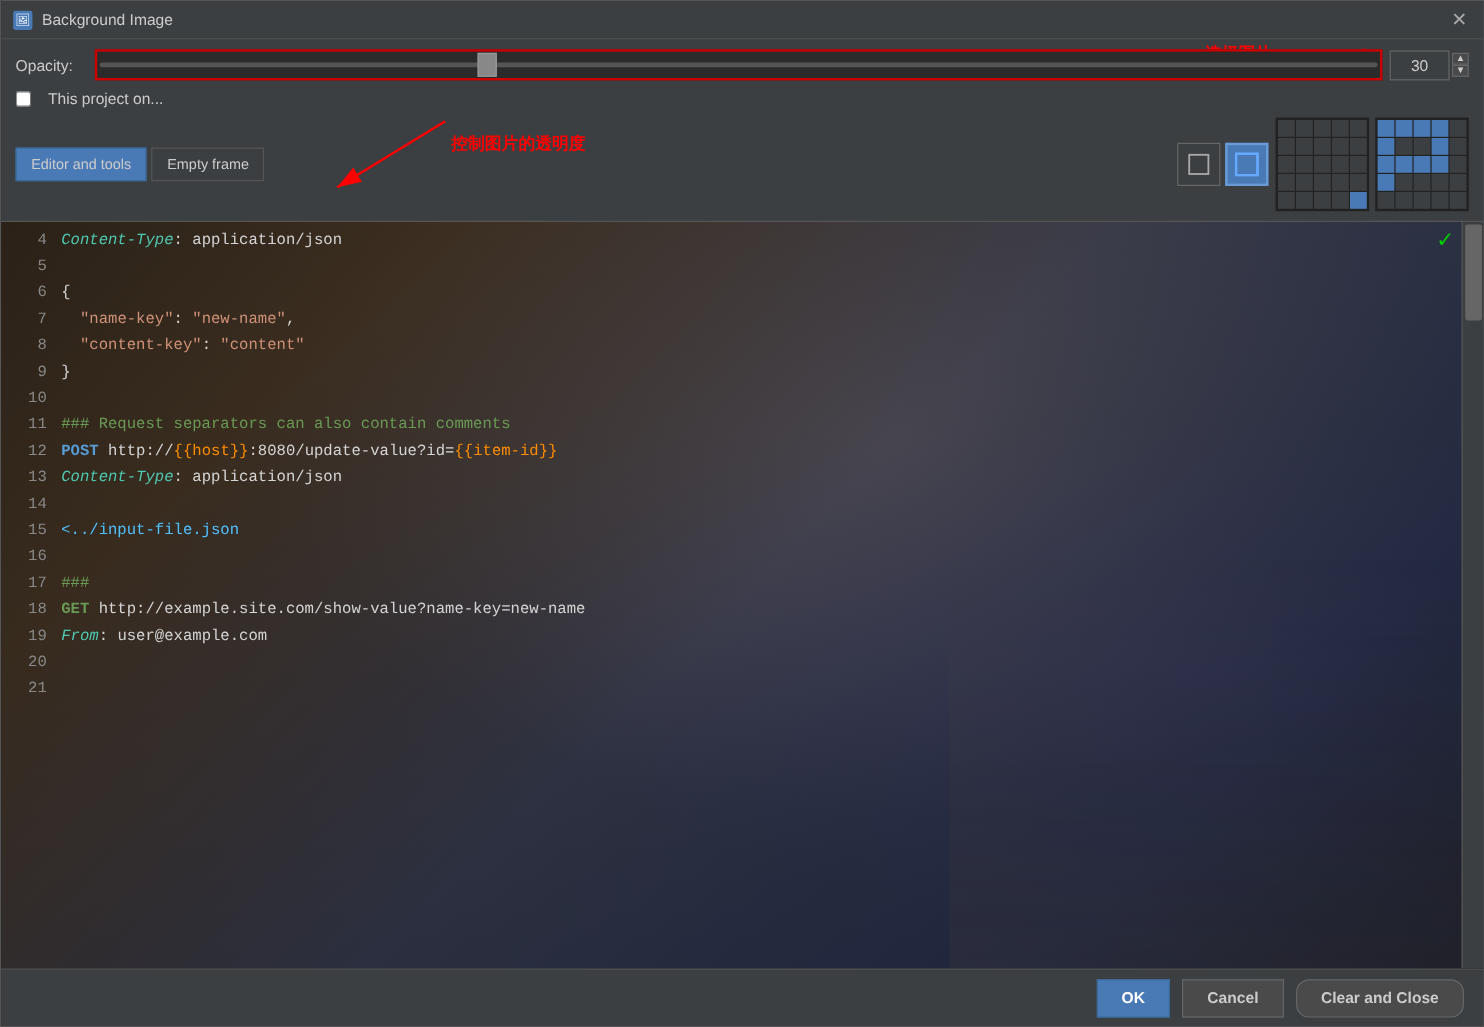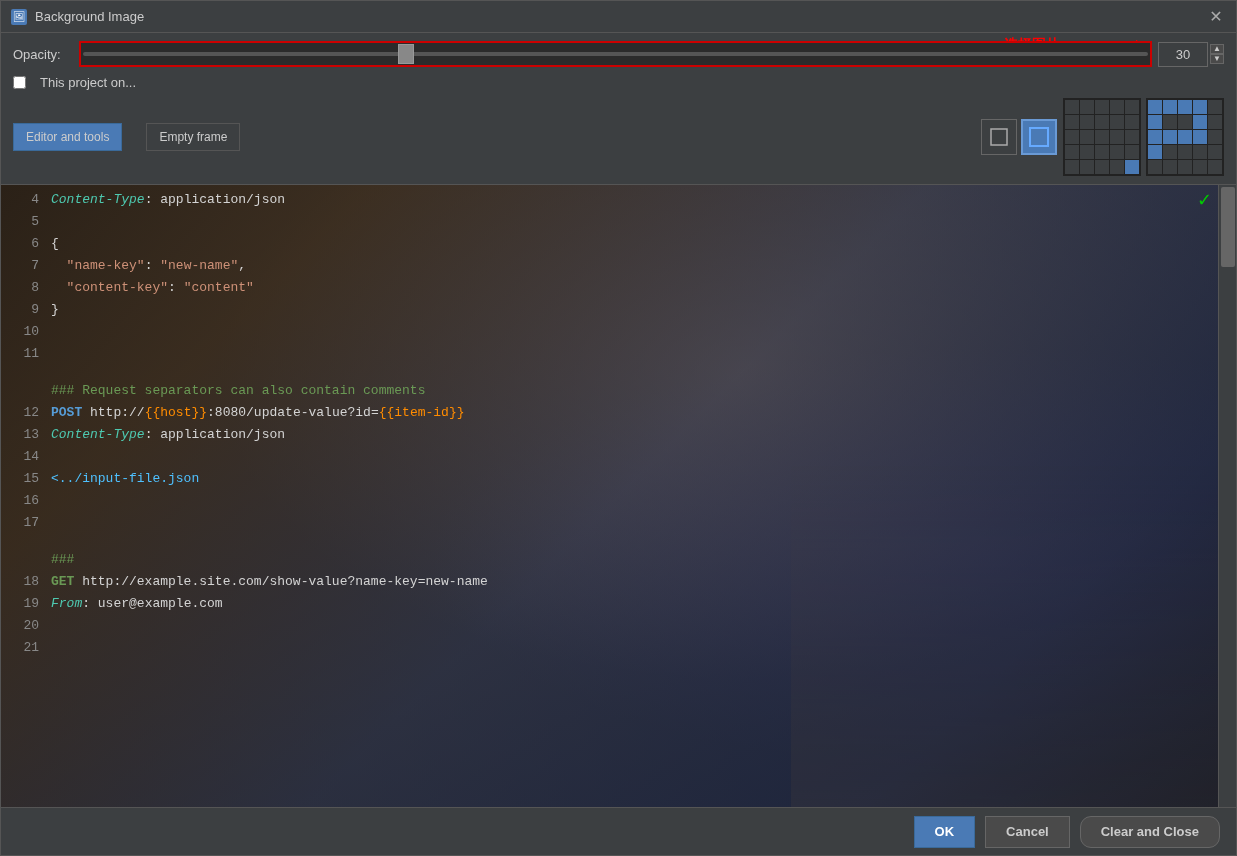--- a/index.html
+++ b/index.html
@@ -181,21 +181,21 @@
       margin-bottom: 8px;
     }
     .checkbox-row input[type="checkbox"] {
       cursor: pointer;
     }
 
     
     .tabs-preview-row {
       display: flex;
       align-items: center;
-      gap: 24px;
+      gap: 4px;
       justify-content: flex-end;
     }
     .tab-btn {
       background: #4a7ab5;
       border: 1px solid #3a6a9a;
       color: #ccc;
       padding: 4px 12px;
       cursor: pointer;
       font-size: 12px;
       height: 28px;
@@ -324,21 +324,21 @@
       background: #4a4a4a;
       color: #ccc;
       border-radius: 11px;
     }
 
     
     .c-gray { color: #888; }
     .c-cyan { color: #4ec9b0; font-style: italic; }
     .c-white { color: #d4d4d4; }
     .c-orange { color: #ce9178; }
-    .c-green { color: #6a9955; margin-top: 37px; }
+    .c-green { color: #6a9955; }
     .c-blue { color: #4fc1ff; }
     .c-bright-orange { color: #ff8c00; }
     .c-keyword { color: #569cd6; font-weight: bold; }
   </style>
 </head>
 <body>
 
 <div class="dialog">
 
   <div class="title-bar">
@@ -367,20 +367,31 @@
         <div class="opacity-value-box">
           <span>30</span>
         </div>
         <div class="opacity-spinners">
           <div class="spinner-btn">▲</div>
           <div class="spinner-btn">▼</div>
         </div>
       </div>
     </div>
 
+    <div style="position:absolute; top:68px; left:220px; pointer-events:none; display:flex; flex-direction:column; align-items:flex-start;">
+      <svg width="200" height="80" style="overflow:visible;">
+        <defs>
+          <marker id="arrowhead" markerWidth="10" markerHeight="7" refX="10" refY="3.5" orient="auto">
+            <polygon points="0 0, 10 3.5, 0 7" fill="red"></polygon>
+          </marker>
+        </defs>
+        <line x1="150" y1="0" x2="60" y2="55" stroke="red" stroke-width="2" marker-end="url(#arrowhead)"></line>
+      </svg>
+      <div style="position:absolute; top:10px; left:155px; color:red; font-size:14px; font-weight:bold; white-space:nowrap;">控制图片的透明度</div>
+    </div>
 
     <div class="checkbox-row">
       <input type="checkbox" style="">
       <span>This project on...</span>
     </div>
 
     <div class="tabs-preview-row">
       <button class="tab-btn">Editor and tools</button>
       <button class="tab-btn" style="background:#3c3f41; border:1px solid #555;">Empty frame</button>
 

